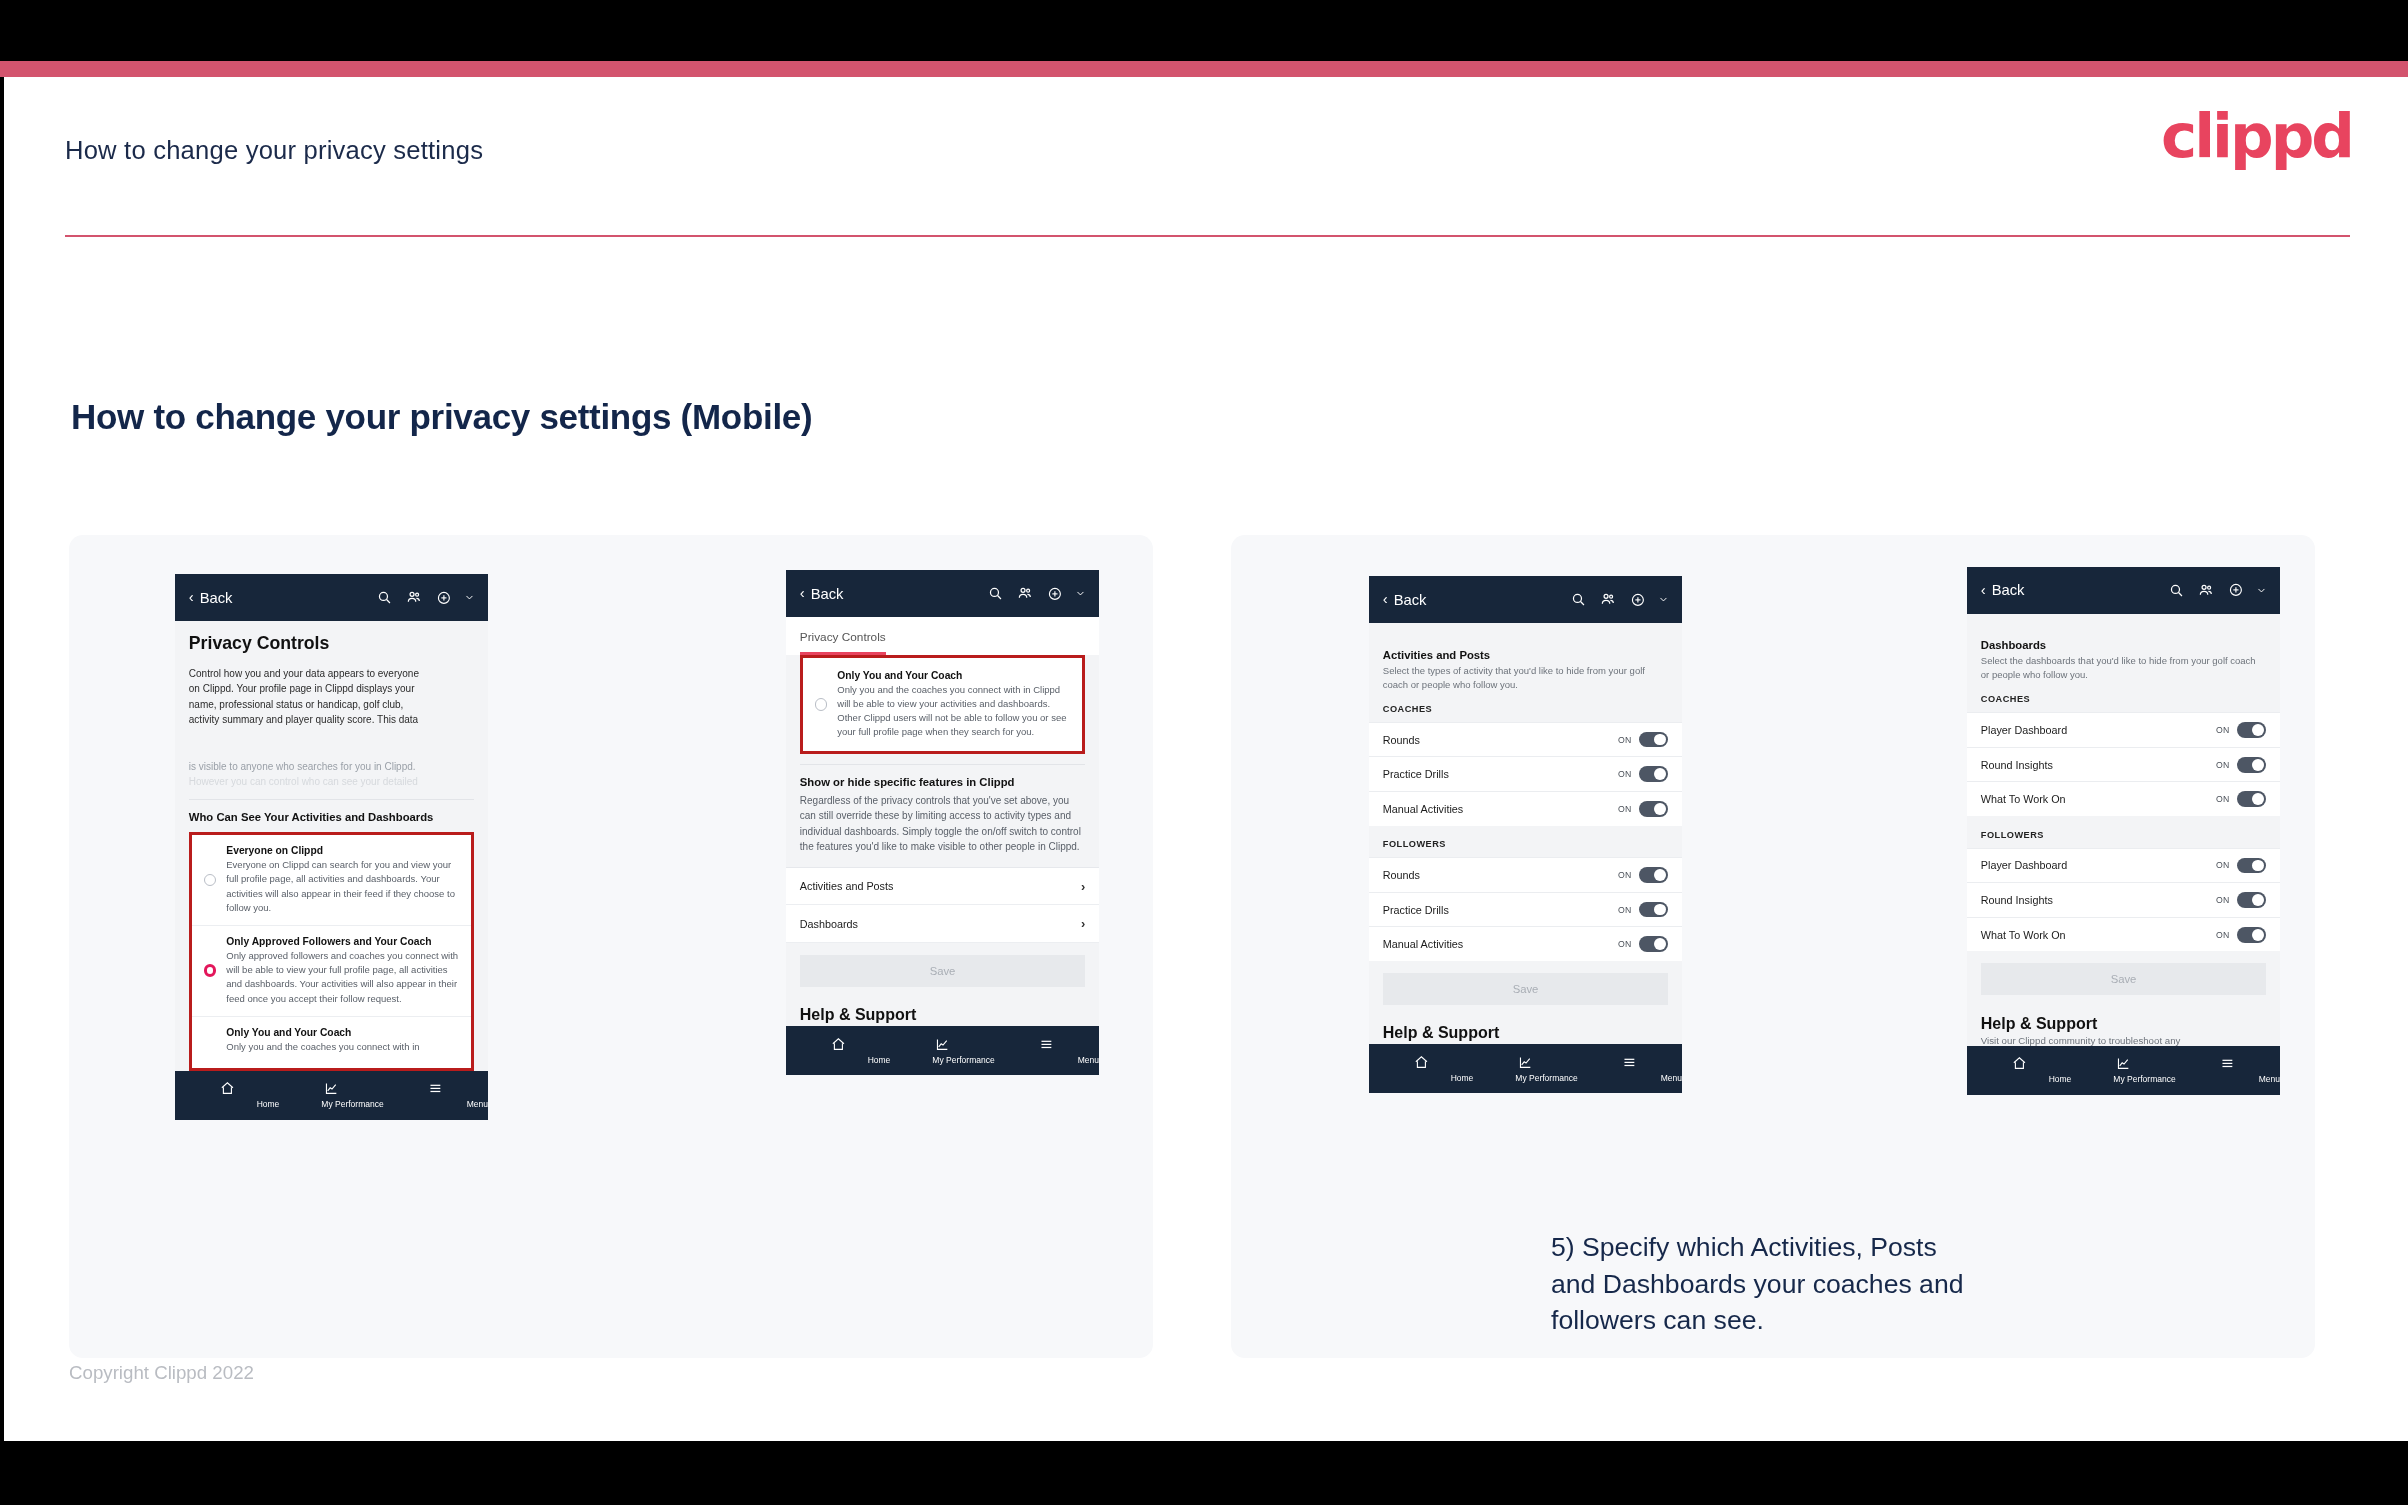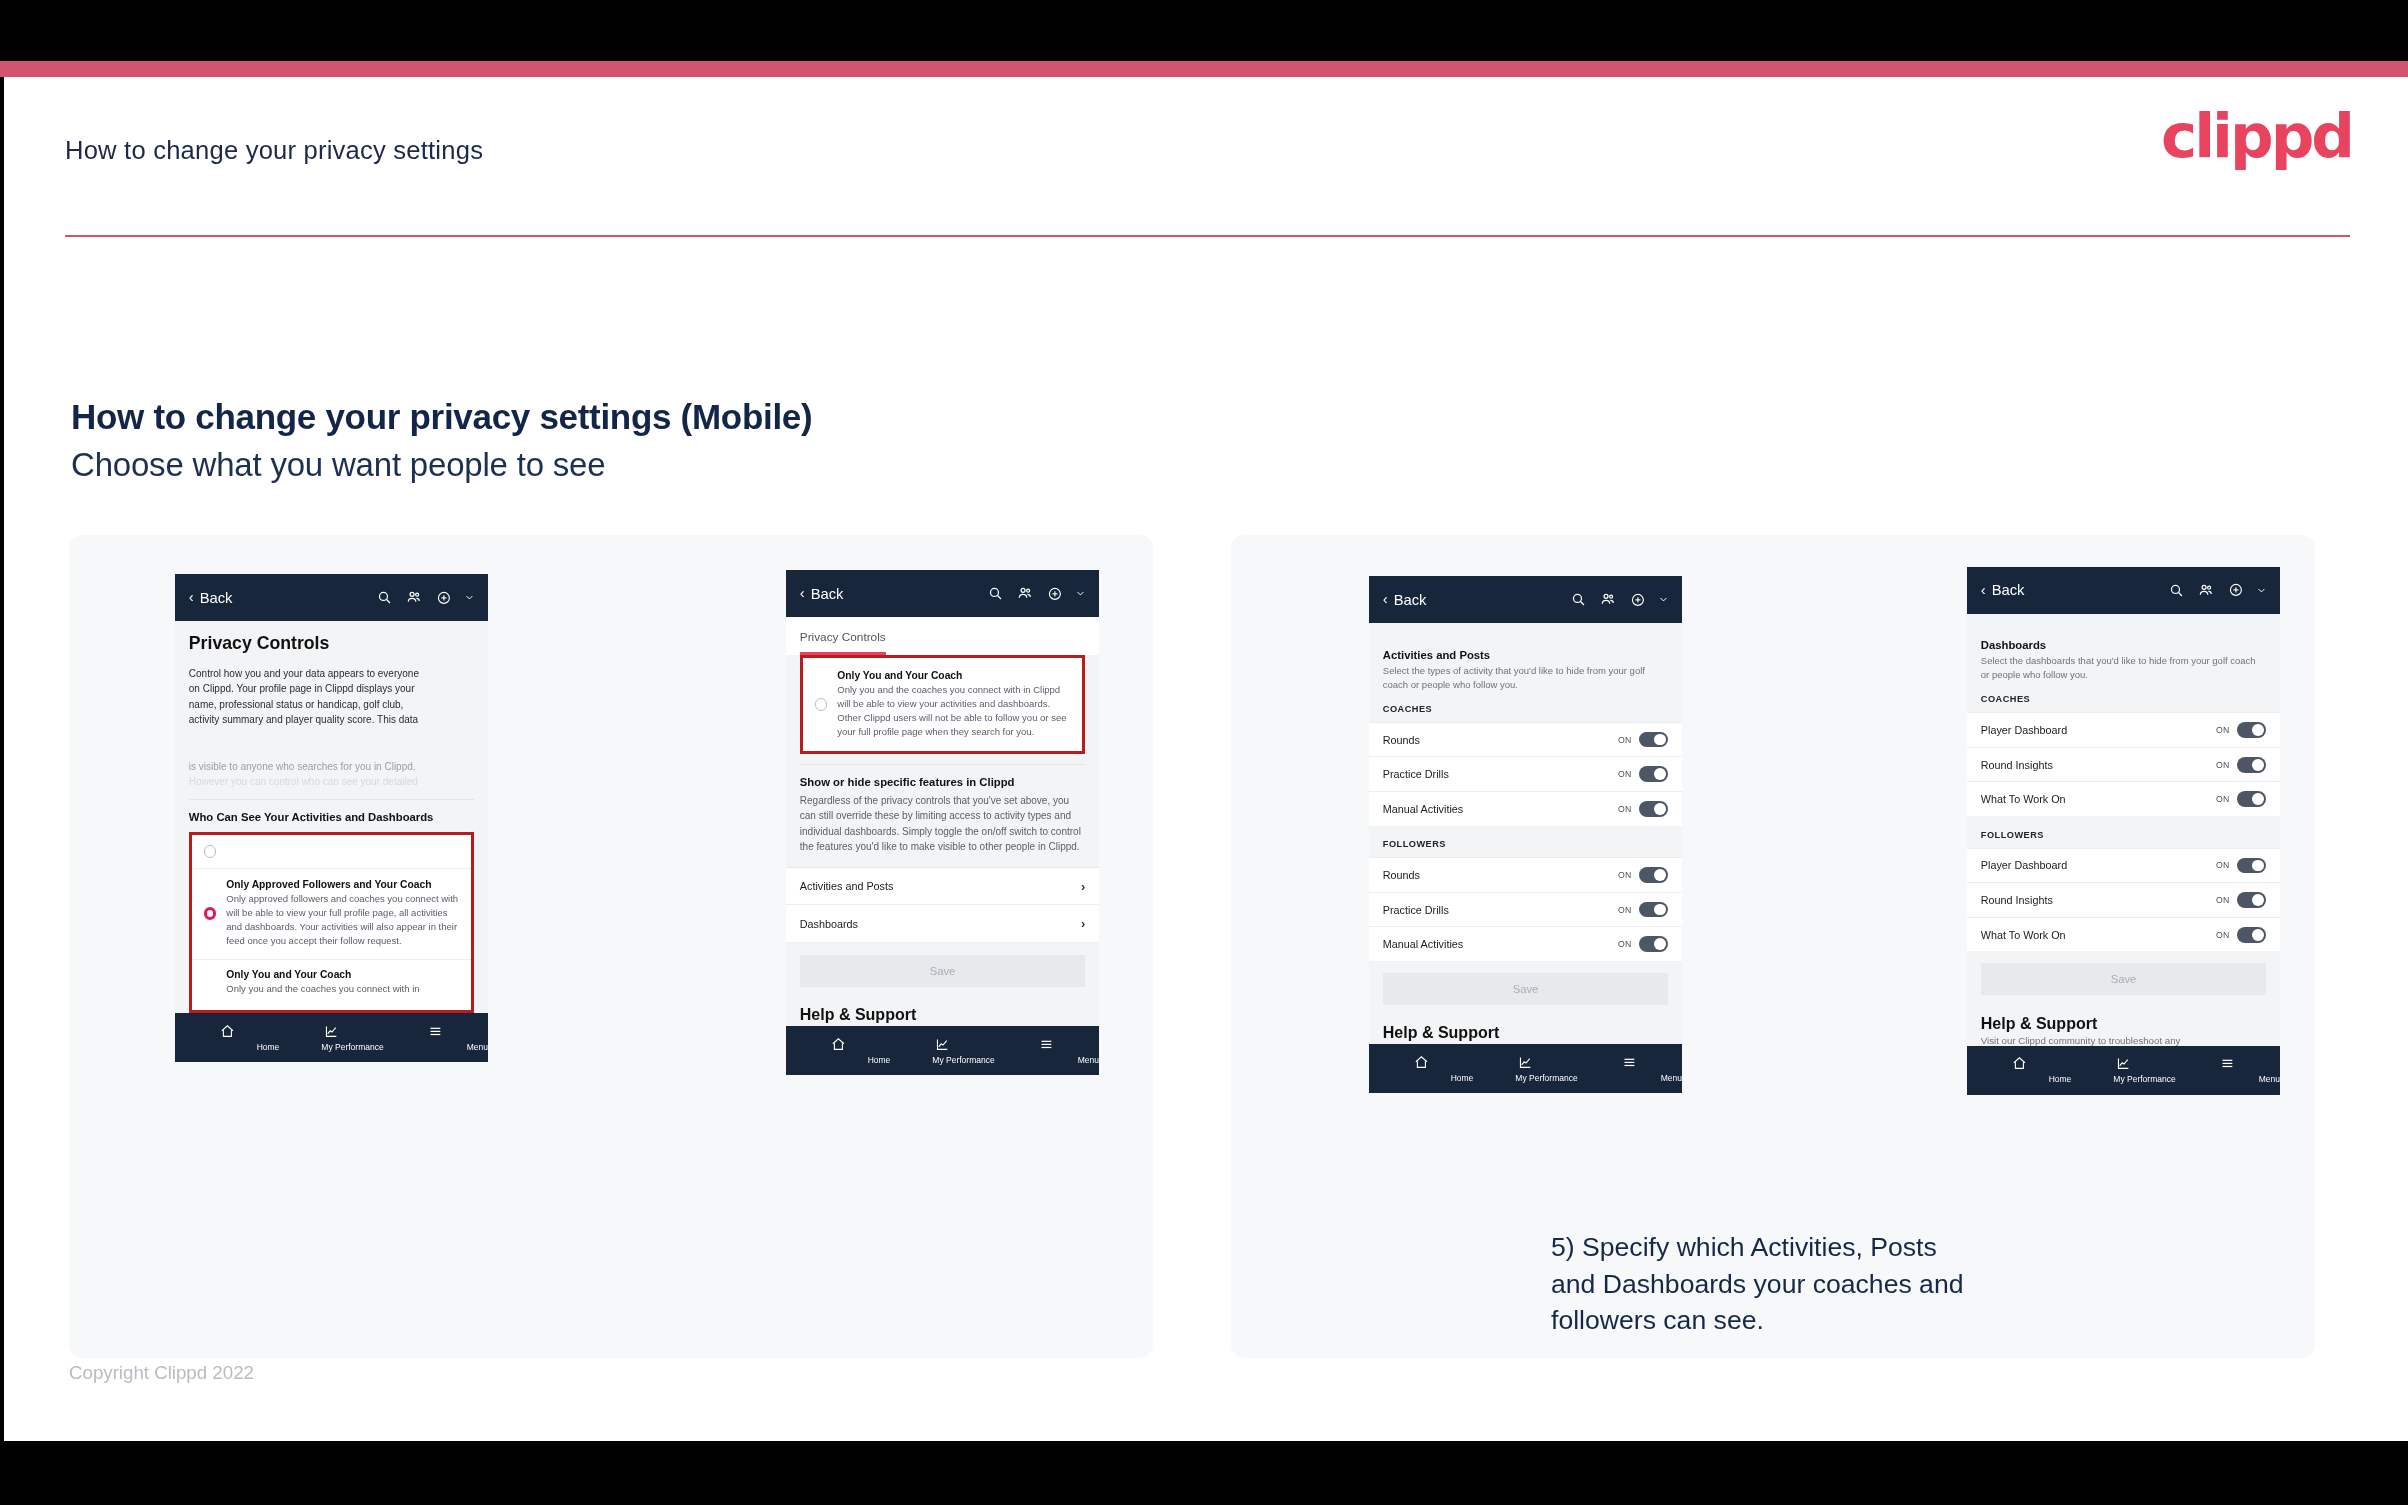--- a/index.html
+++ b/index.html
@@ -131,21 +131,20 @@
   <div class="band-accent"></div>
   <div class="band-bottom"></div>
 
   <div class="slide">
 
     <div class="hdr-title">How to change your privacy settings</div>
     <div class="hdr-logo">clippd</div>
     <div class="hdr-rule"></div>
 
     <div class="main-title">How to change your privacy settings (Mobile)</div>
-    <div class="sub-title">Choose what you want people to see</div>
 
     <div class="card card-left">
 
       <div class="phone" style="left:106px; top:39px;">
         <div class="nav">
           <span class="back">
             <span class="chev">‹</span>
             <span>Back</span>
           </span>
           <span class="icons">
@@ -185,20 +184,24 @@
             <div>name, professional status or handicap, golf club,</div>
             <div>activity summary and player quality score. This data</div>
             <div class="fade1">is visible to anyone who searches for you in Clippd.</div>
             <div class="fade2">However you can control who can see your detailed</div>
           </div>
           <div class="hr"></div>
           <div class="p-h2">Who Can See Your Activities and Dashboards</div>
           <div class="optbox">
             <div class="opt">
               <span class="radio"></span>
+              <span>
+                <div class="opt-t">Everyone on Clippd</div>
+                <div class="opt-d">Everyone on Clippd can search for you and view your full profile page, all activities and dashboards. Your activities will also appear in their feed if they choose to follow you.</div>
+              </span>
             </div>
             <div class="opt">
               <span class="radio on"></span>
               <span>
                 <div class="opt-t">Only Approved Followers and Your Coach</div>
                 <div class="opt-d">Only approved followers and coaches you connect with will be able to view your full profile page, all activities and dashboards. Your activities will also appear in their feed once you accept their follow request.</div>
               </span>
             </div>
             <div class="opt" style="padding-bottom:13.8px;">
               <span class="radio" style="opacity:0"></span>

